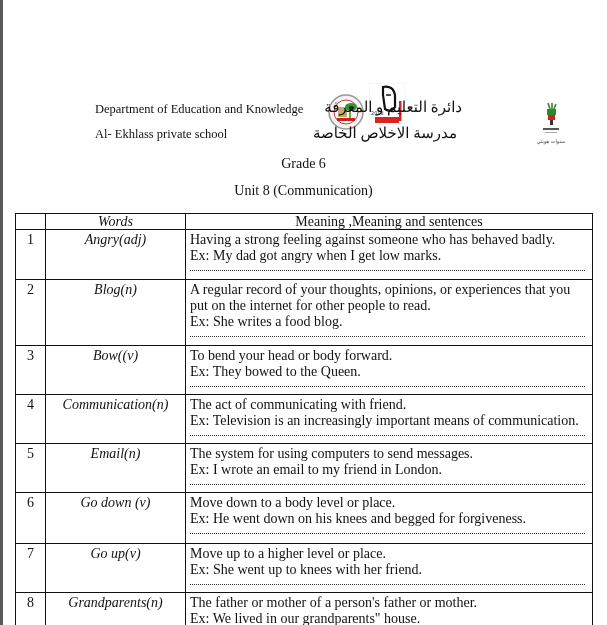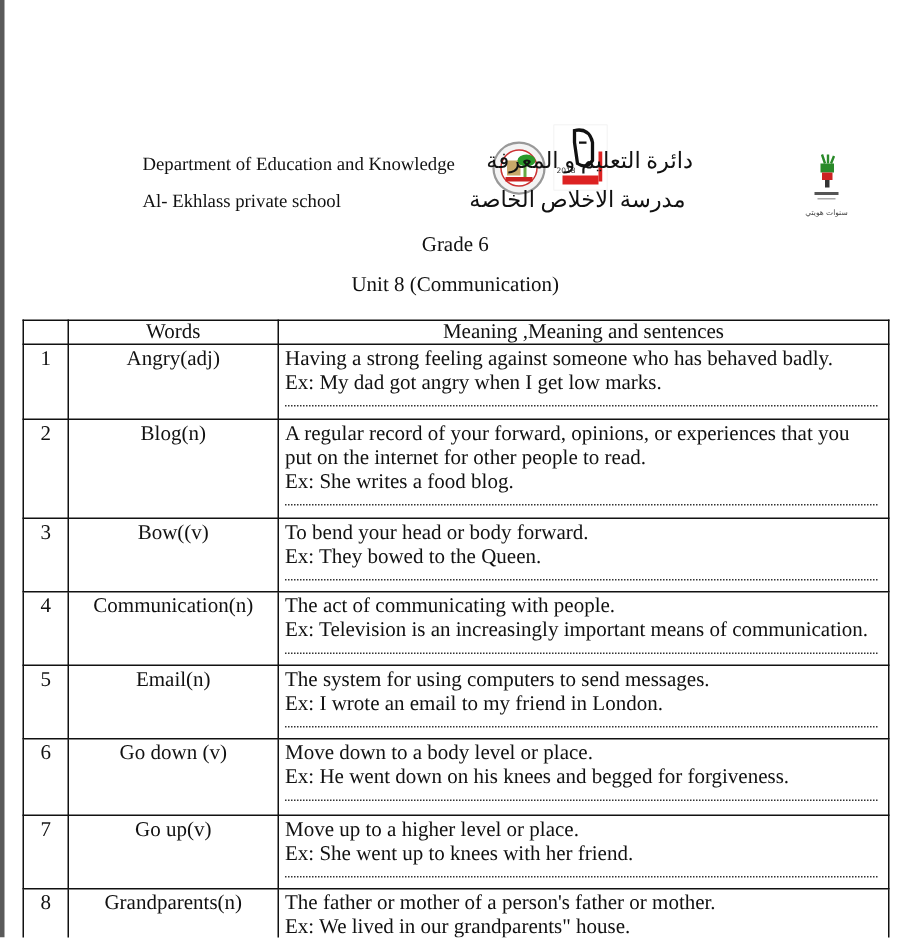--- a/index.html
+++ b/index.html
@@ -23,21 +23,21 @@
     position: absolute; left: 15px; top: 213px;
     width: 578px; border-collapse: collapse; table-layout: fixed;
     font-size: 14px;
   }
   table.vocab td, table.vocab th {
     border: 1.4px solid #111; vertical-align: top; padding: 0;
     font-weight: normal;
   }
   table.vocab th { height: 15px; line-height: 15px; text-align: center; }
   .c-num { width: 29px; text-align: center; padding-top: 2px !important; }
-  .c-word { width: 139px; text-align: center; padding-top: 2px !important; }
+  .c-word { width: 139px; text-align: center; padding-top: 2px !important; font-style: italic; }
   .c-mean { padding: 2px 3px 0 4px !important; line-height: 16px; }
   .dots {
     margin-top: 4px; height: 2px; border-bottom: 1.3px dotted #333;
     margin-right: 4px;
   }
   .line { display: block; }
 </style>
 </head>
 <body>
 
@@ -95,40 +95,40 @@
         <td class="c-mean">
           <span class="line">Having a strong feeling against someone who has behaved badly.</span>
           <span class="line">Ex: My dad got angry when I get low marks.</span>
           <div class="dots"></div>
         </td>
       </tr>
       <tr style="height: 66px;">
         <td class="c-num">2</td>
         <td class="c-word">Blog(n)</td>
         <td class="c-mean">
-          <span class="line">A regular record of your forward, opinions, or experiences that you</span>
+          <span class="line">A regular record of your thoughts, opinions, or experiences that you</span>
           <span class="line">put on the internet for other people to read.</span>
           <span class="line">Ex: She writes a food blog.</span>
           <div class="dots"></div>
         </td>
       </tr>
       <tr style="height: 49px;">
         <td class="c-num">3</td>
         <td class="c-word">Bow((v)</td>
         <td class="c-mean">
           <span class="line">To bend your head or body forward.</span>
           <span class="line">Ex: They bowed to the Queen.</span>
           <div class="dots"></div>
         </td>
       </tr>
       <tr style="height: 49px;">
         <td class="c-num">4</td>
         <td class="c-word">Communication(n)</td>
         <td class="c-mean">
-          <span class="line">The act of communicating with people.</span>
+          <span class="line">The act of communicating with friend.</span>
           <span class="line">Ex: Television is an increasingly important means of communication.</span>
           <div class="dots"></div>
         </td>
       </tr>
       <tr style="height: 49px;">
         <td class="c-num">5</td>
         <td class="c-word">Email(n)</td>
         <td class="c-mean">
           <span class="line">The system for using computers to send messages.</span>
           <span class="line">Ex: I wrote an email to my friend in London.</span>

